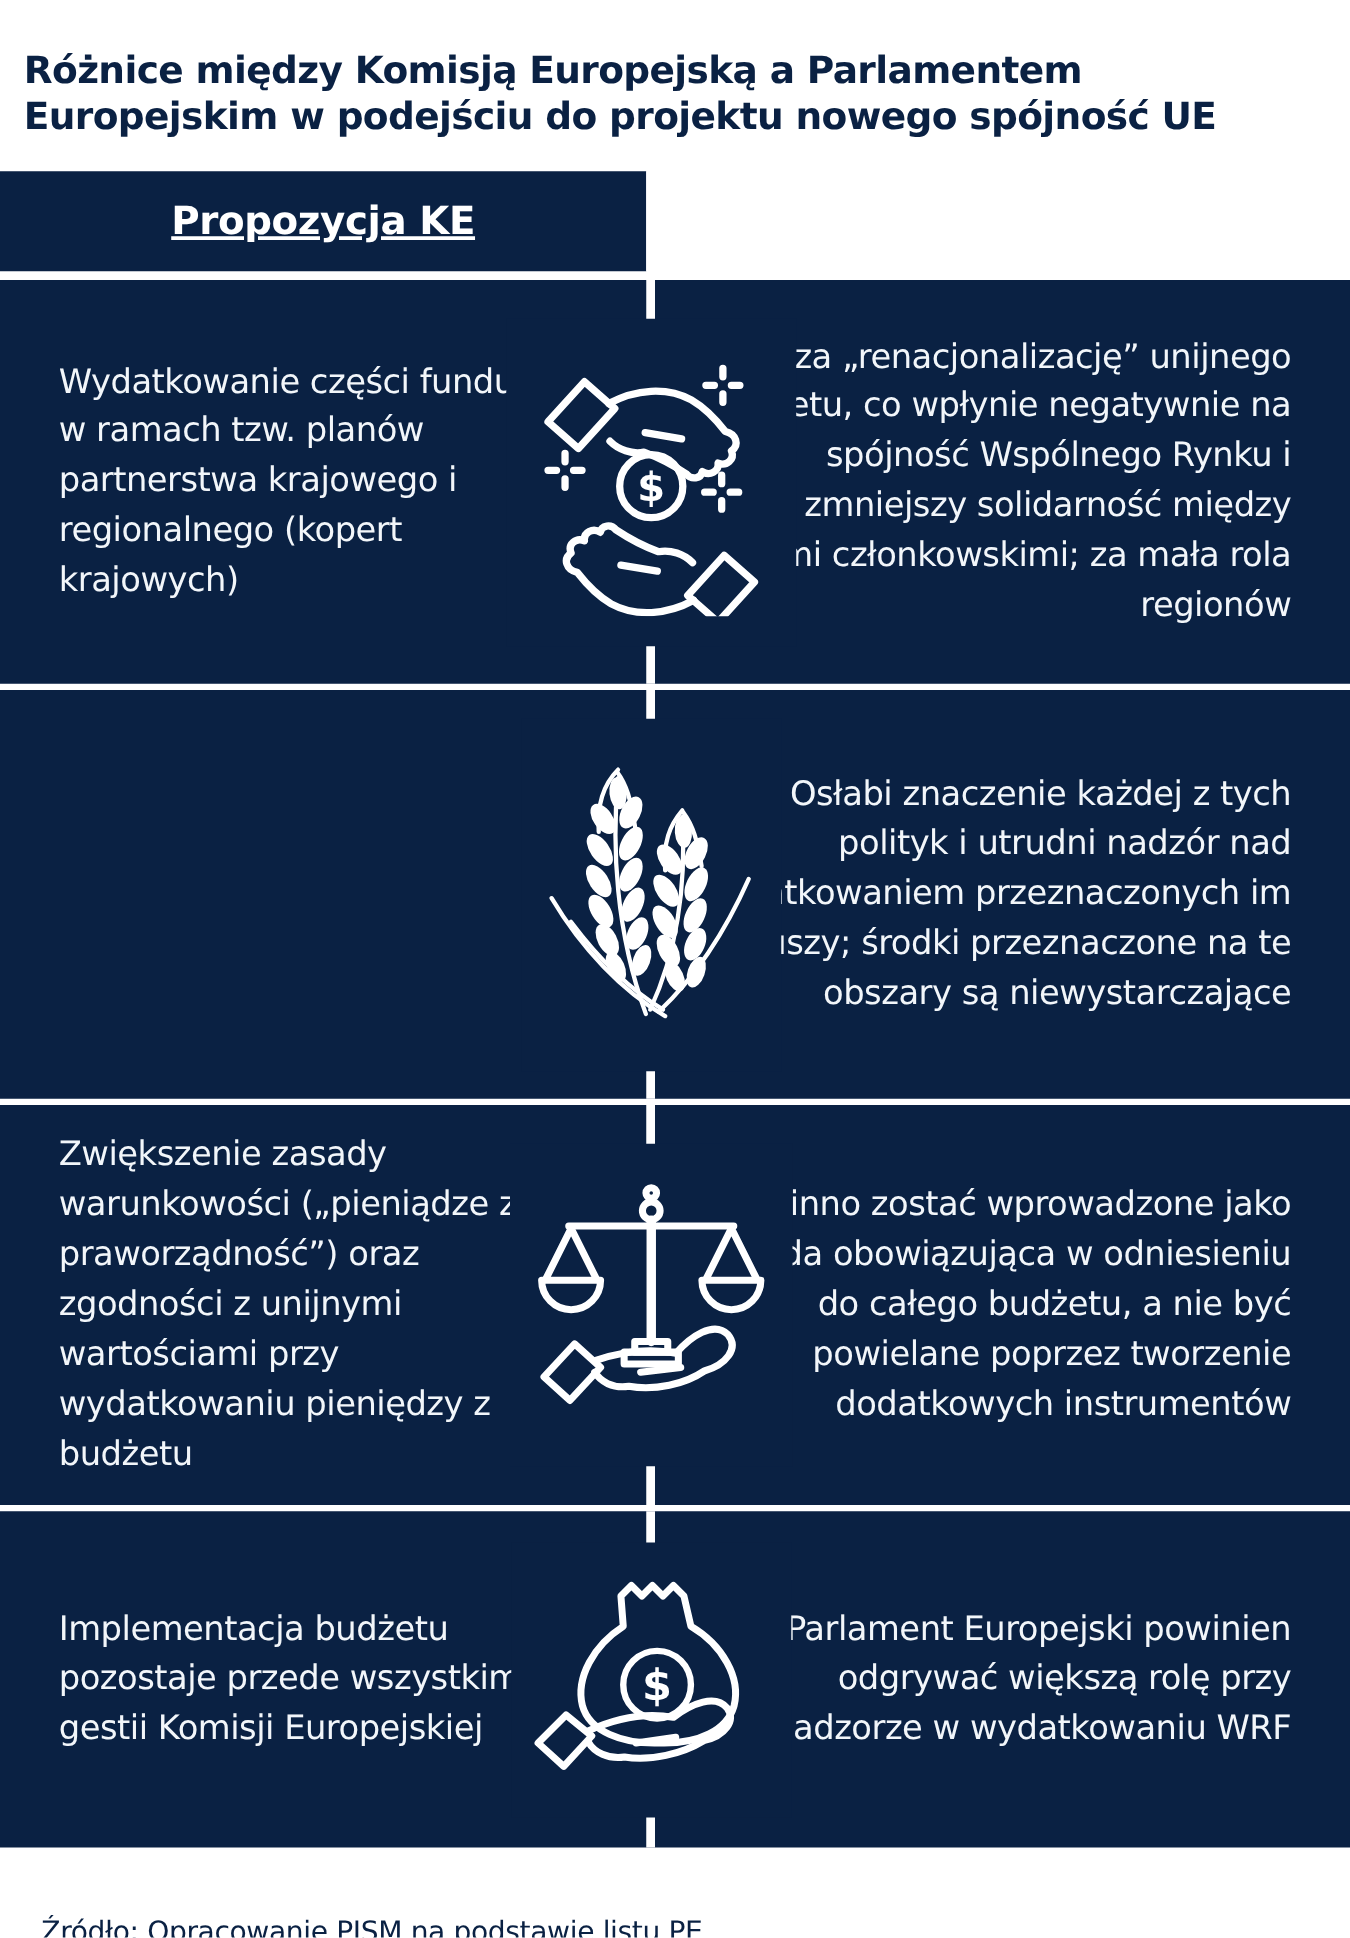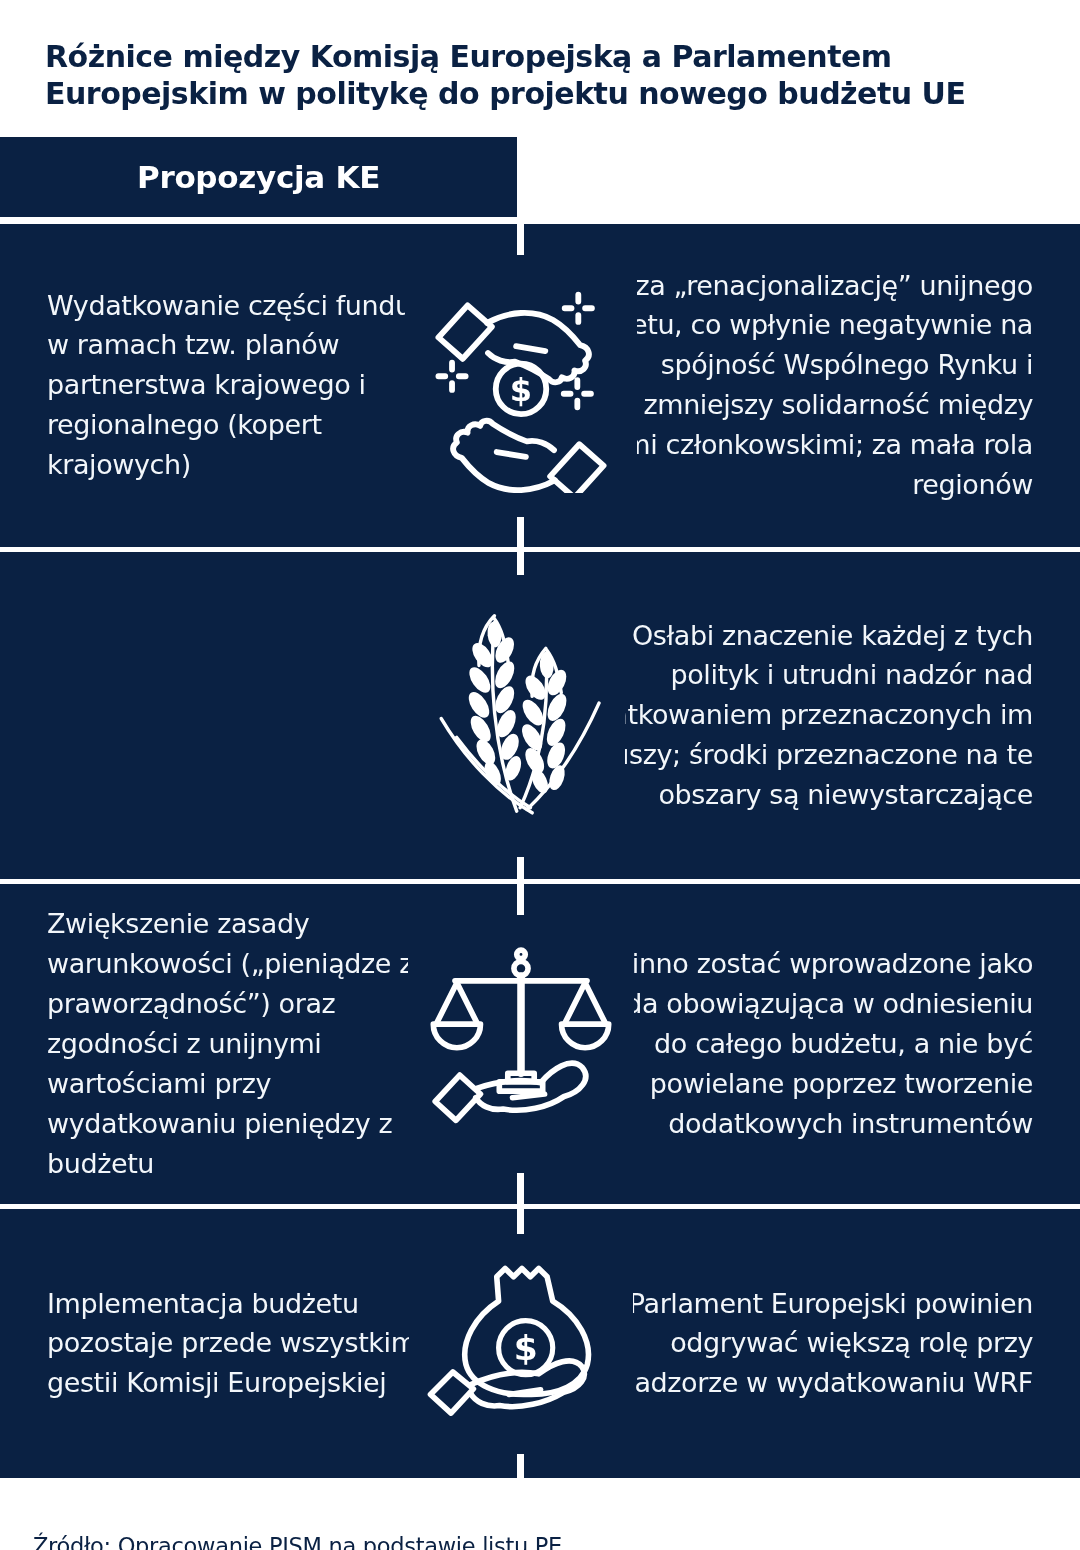--- a/index.html
+++ b/index.html
@@ -9,34 +9,34 @@
   }
   *{box-sizing:border-box;margin:0;padding:0;}
   html,body{background:#ffffff;}
   body{
     width:1080px;height:1550px;
     font-family:"DejaVu Sans","Liberation Sans",sans-serif;
     position:relative;overflow:hidden;
   }
   .title-wrap{
     height:137px;display:flex;flex-direction:column;justify-content:center;
-    padding:14px 40px 0 45px;background:#ffffff;
+    padding:14px 40px 0 19px;background:#ffffff;
   }
   .title-wrap h1{
     color:var(--navy);font-size:30px;line-height:1.23;font-weight:bold;
     letter-spacing:-0.5px;
   }
   .header-row{
     display:grid;grid-template-columns:517px 8px 555px;
     height:80px;background:#ffffff;
   }
   .hcell{
     background:var(--navy);color:var(--white);
     display:flex;align-items:center;justify-content:center;
-    font-size:31px;font-weight:bold;letter-spacing:-0.3px;
+    font-size:31px;font-weight:bold;letter-spacing:-0.3px;text-decoration:underline;
   }
   .hgap{background:#ffffff;}
   .gap-h{height:7px;background:#ffffff;}
   .rows{background:#ffffff;}
   .row{
     position:relative;background:var(--navy);width:1080px;
   }
   .row + .row{margin-top:5px;}
   .row-1{height:323px;}
   .row-2{height:327px;}
@@ -75,21 +75,21 @@
   .footer span{color:var(--navy);font-size:22.5px;letter-spacing:-0.3px;}
 </style>
 </head>
 <body>
 
 <div>
 
   <div class="title-wrap">
     <h1>
       <span>Różnice między Komisją Europejską a Parlamentem</span><br>
-      <span>Europejskim w politykę do projektu nowego budżetu UE</span>
+      <span>Europejskim w podejściu do projektu nowego spójność UE</span>
     </h1>
   </div>
 
   <div class="header-row">
     <div class="hcell">
       <span>Propozycja KE</span>
     </div>
     <div class="hgap"></div>
   </div>
 

